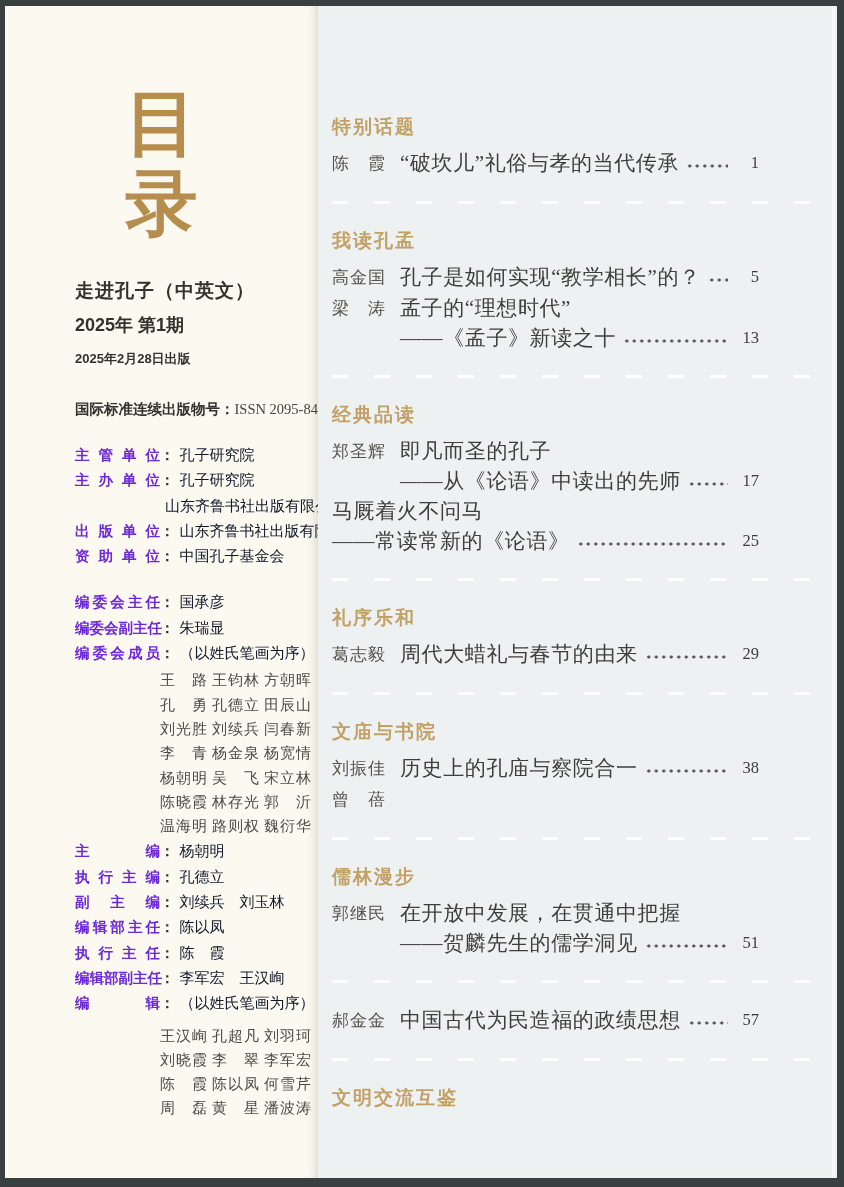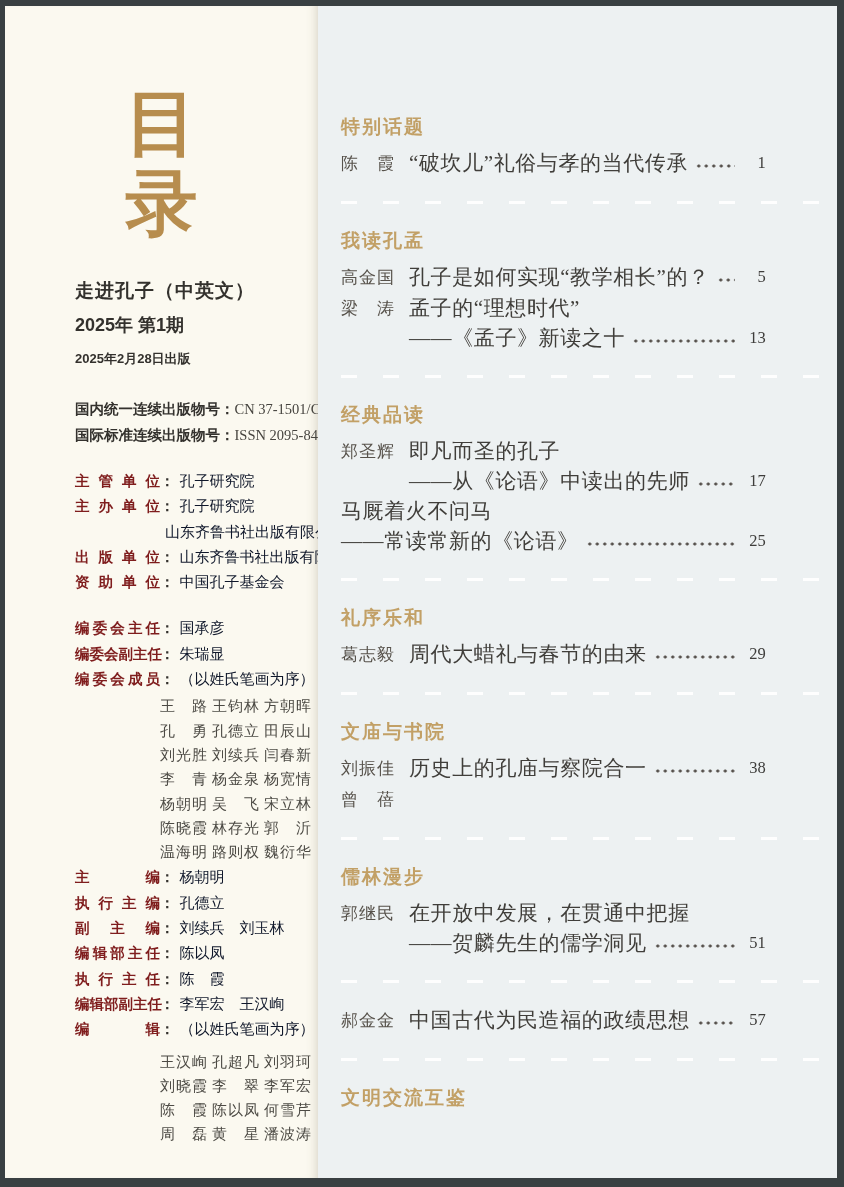--- a/index.html
+++ b/index.html
@@ -30,35 +30,35 @@
   .journal-date{font-size:13px;font-weight:bold;color:#33312d;line-height:34px;}
   .code-block{margin:20px 0 0 70px;}
   .code-line{font-size:14.5px;line-height:26px;white-space:nowrap;}
   .code-line .clbl{font-family:"Liberation Sans","DejaVu Sans",sans-serif;font-weight:bold;color:#33312d;}
   .code-line .cval{color:#46443f;}
   .rows-block{margin:21px 0 0 70px;}
   .row{display:flex;line-height:25.3px;white-space:nowrap;}
   .lbl{
     display:inline-block;width:85px;flex:0 0 85px;
     font-family:"Liberation Sans","DejaVu Sans",sans-serif;
-    font-weight:bold;font-size:14.5px;color:#7f1d1d;
+    font-weight:bold;font-size:14.5px;color:#6d28d9;
     text-align:justify;text-align-last:justify;
   }
   .colon{font-family:"Liberation Sans","DejaVu Sans",sans-serif;font-weight:bold;font-size:14.5px;color:#33312d;}
   .val{font-size:15px;color:#0f172a;margin-left:5px;}
   .names-grid{margin:2px 0 0 155px;}
   .names-row{line-height:24.3px;white-space:nowrap;}
   .name-cell{
     display:inline-block;width:47px;margin-right:5px;
     font-size:15px;color:#4c4a44;
     text-align:justify;text-align-last:justify;
   }
   
   .right-col{
-    flex:1;background:#edf1f2;padding:106px 0 0 23px;
+    flex:1;background:#edf1f2;padding:106px 0 0 14px;
     position:relative;
   }
   .right-col::after{
     content:"";position:absolute;top:0;right:2px;bottom:0;width:3px;
     background:rgba(255,255,255,.55);
   }
   .section-title{
     font-size:19px;font-weight:bold;color:#c2a066;
     letter-spacing:2px;line-height:30px;margin-bottom:6px;
   }
@@ -94,23 +94,20 @@
     </div>
 
     <div class="journal-block">
       <div class="journal-title">走进孔子（中英文）</div>
       <div class="journal-issue">2025年 第1期</div>
       <div class="journal-date">2025年2月28日出版</div>
     </div>
 
     <div class="code-block">
       <div class="code-line">
-        <span class="clbl">国内统一连续出版物号：</span><span class="cval">CN 37-1501/C</span>
-      </div>
-      <div class="code-line">
         <span class="clbl">国际标准连续出版物号：</span><span class="cval">ISSN 2095-8455</span>
       </div>
     </div>
 
     <div class="rows-block">
       <div class="row">
         <span class="lbl">主管单位</span>
           <span class="colon">：</span>
           <span class="val">孔子研究院</span>
       </div>

